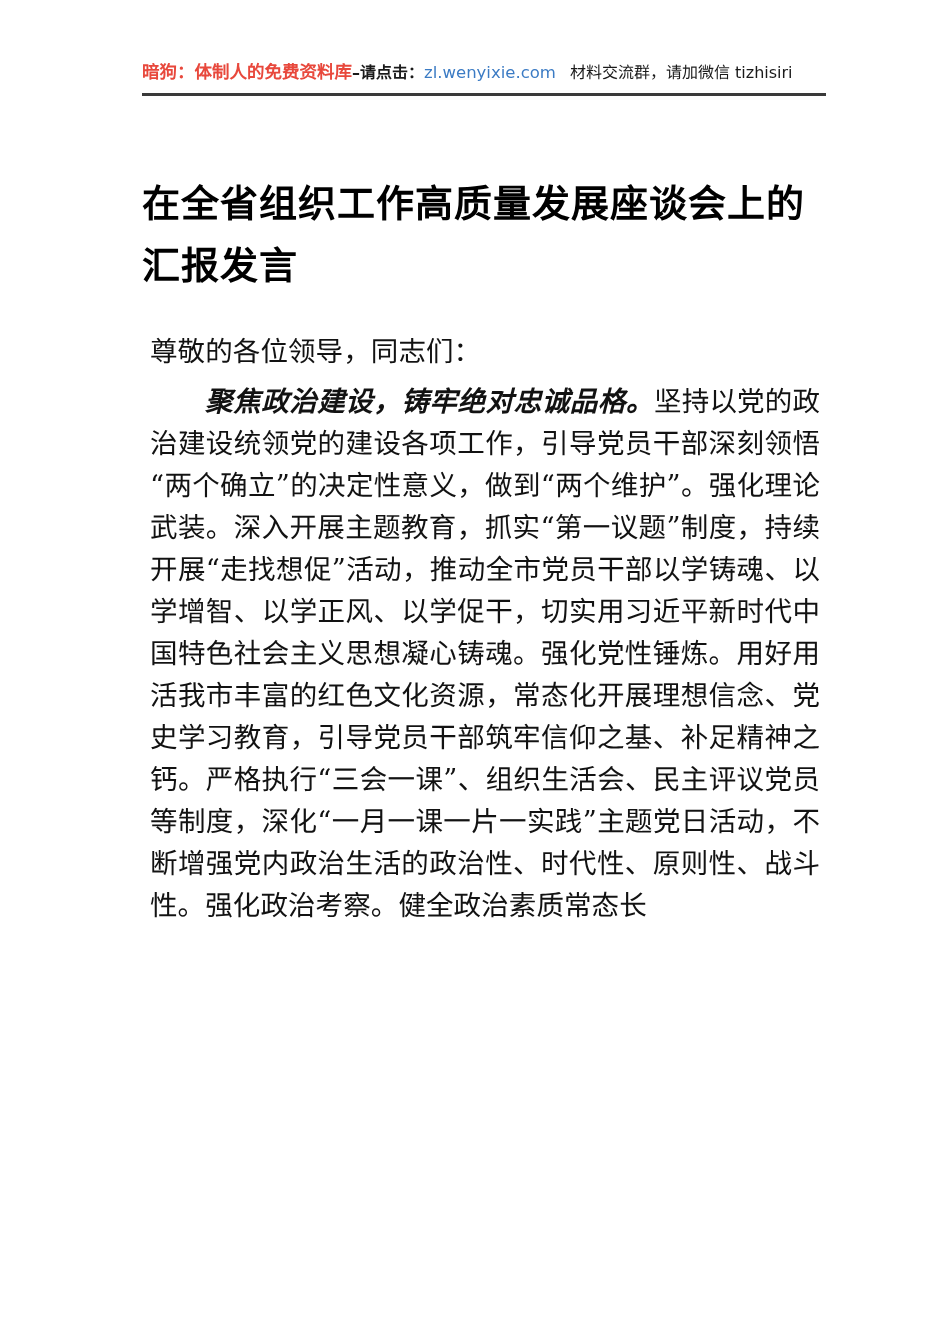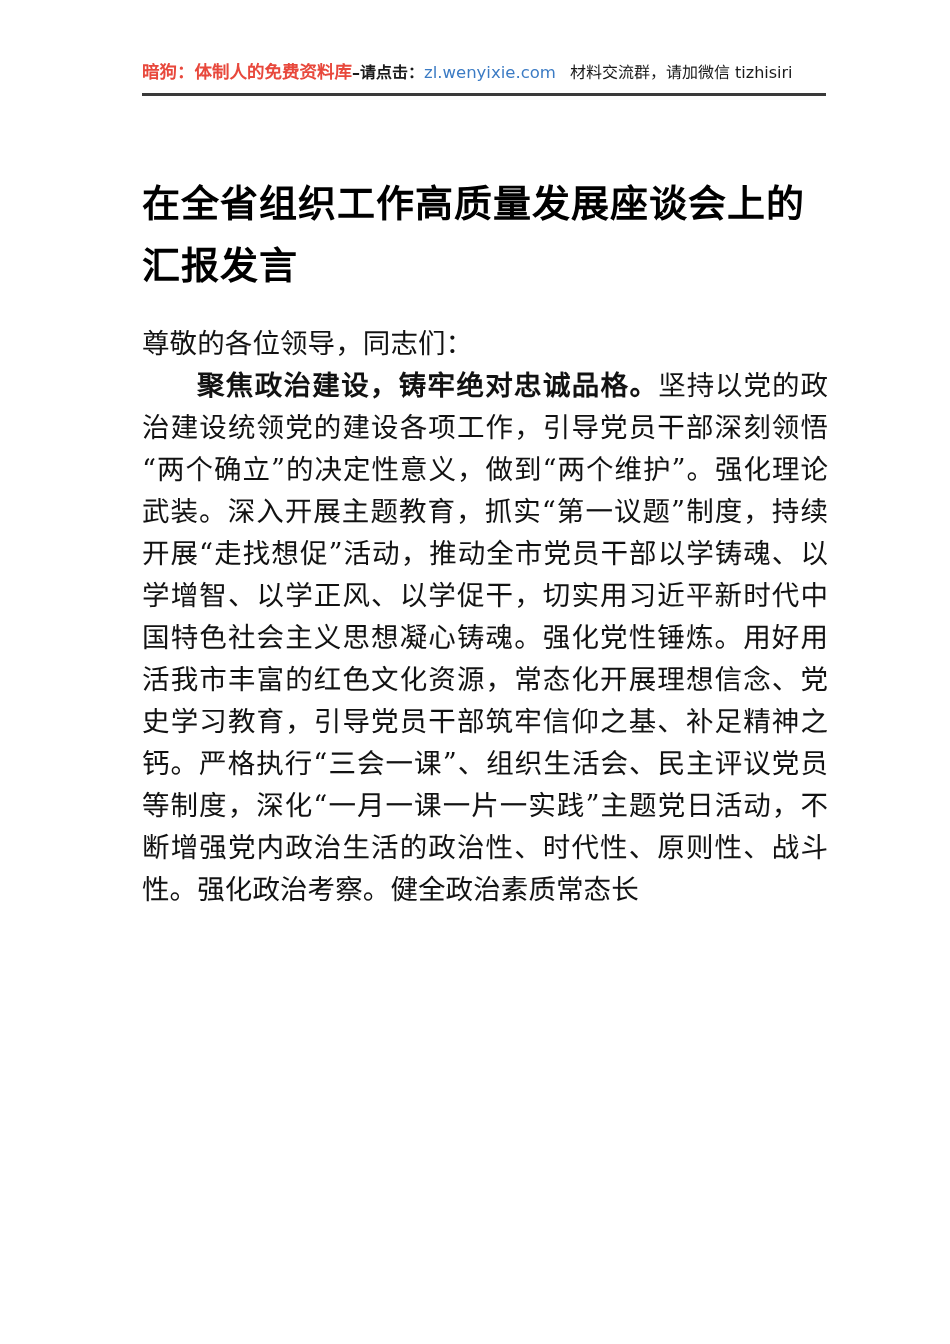--- a/index.html
+++ b/index.html
@@ -88,33 +88,34 @@
     position: absolute;
     left: 142px;
     top: 322px;
     width: 686px;
     font-family: "DejaVu Serif", "Liberation Serif", serif;
     font-size: 27.5px;
     line-height: 42px;
     color: #121212;
   }
   .para {
-    margin: 0;
+    margin: 8px;
     text-align: justify;
     text-align-last: left;
     text-justify: inter-ideograph;
     letter-spacing: 0.1px;
   }
   .para.indent {
     text-indent: 2em;
   }
   .lead-bold {
     font-weight: bold;
     font-family: "DejaVu Sans", "Liberation Sans", sans-serif;
     letter-spacing: 0.5px;
+    font-style: italic;
   }
 </style>
 </head>
 <body>
 
 <div class="page">
 
   <div class="banner-wrap">
     <div class="banner-line">
       <span class="banner-red">暗狗：体制人的免费资料库</span><span class="banner-black">–请点击：</span><span class="banner-link">zl.wenyixie.com</span><span class="banner-tail">材料交流群，请加微信 tizhisiri</span>

